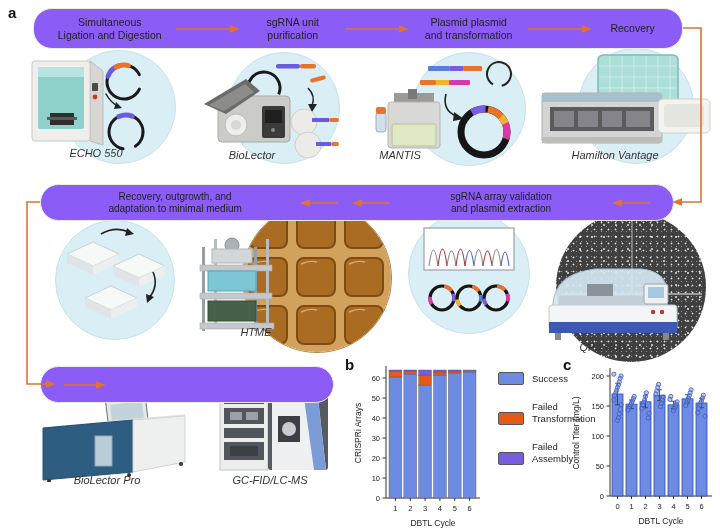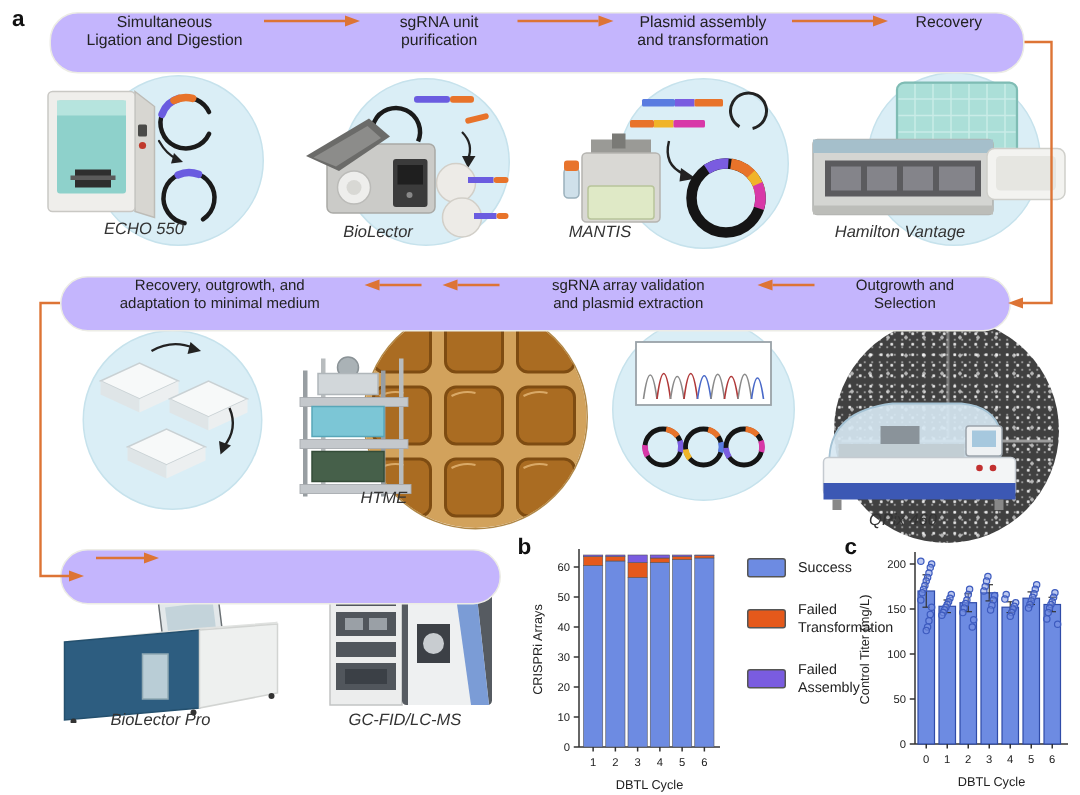--- a/index.html
+++ b/index.html
@@ -1,37 +1,37 @@
 <!DOCTYPE html>
 <html><head>
 <meta charset="utf-8">
 <style>
   *{box-sizing:border-box}
   html,body{margin:0;padding:0;background:#fff}
   body{font-family:"Liberation Sans",sans-serif}
   #fig{position:relative;width:720px;height:530px;background:#fff;overflow:hidden}
   .panel-label{position:absolute;font-weight:bold;font-size:15px;color:#111;z-index:6}
-  .pill{position:absolute;display:flex;align-items:flex-start;background:#c4b5fd;border:1.5px solid #ecece5;border-radius:19px;padding:0 16px;z-index:4}
+  .pill{position:absolute;display:flex;align-items:center;background:#8b5cf6;border:1.5px solid #ecece5;border-radius:19px;padding:0 16px;z-index:4}
   .step{text-align:center;font-size:10.5px;line-height:1.18;color:#222;white-space:pre-line}
   .flow-arrow{flex:0 0 auto;margin:0 6px}
   .halo{position:absolute;border-radius:50%;background:#daeef6;border:1px solid #c6e2ec;z-index:1}
   .deco{position:absolute;z-index:2}
   .inst-label{position:absolute;font-style:italic;font-size:11px;color:#333;white-space:nowrap;transform:translateX(-50%);z-index:3}
   #connectors{position:absolute;left:0;top:0;z-index:5;pointer-events:none}
   .colony{position:absolute;border-radius:50%;background-color:#404040;overflow:hidden;z-index:1;
     background-image:radial-gradient(rgba(255,255,255,.85) .8px,transparent 1.1px),
                      radial-gradient(rgba(255,255,255,.45) .7px,transparent 1px),
                      radial-gradient(rgba(235,235,235,.7) 1px,transparent 1.3px);
     background-size:7px 7px,5px 5px,12px 12px;background-position:0 0,3px 2px,6px 7px}
   .colony .hband{position:absolute;left:3%;right:3%;top:54%;height:2px;background:rgba(230,230,230,.55)}
   .colony .vband{position:absolute;left:50%;top:3%;height:50%;width:1.5px;background:rgba(210,210,210,.4)}
   .cuvette{position:absolute;border-radius:50%;overflow:hidden;z-index:1;border:1px solid #b08848}
   .chart-wrap{position:absolute;z-index:3}
   .legend{position:absolute;z-index:3}
-  .lg-item{display:flex;align-items:center;margin-bottom:16px}
+  .lg-item{display:flex;align-items:flex-end;margin-bottom:16px}
   .lg-swatch{width:26px;height:13px;border:1px solid #555;border-radius:2px;margin-right:8px;flex:0 0 auto}
   .lg-text{font-size:9.5px;color:#222;white-space:pre-line;line-height:1.25}
   svg text{font-family:"Liberation Sans",sans-serif}
 </style>
 </head>
 <body>
 
 <div id="fig">
 
   <div class="panel-label" style="left:8px;top:4px">a</div>
@@ -42,21 +42,21 @@
     <svg class="flow-arrow" width="66" height="10" viewBox="0 0 66 10">
         <line x1="1" y1="5" x2="55" y2="5" stroke="#dd7435" stroke-width="1.6"></line>
         <polygon points="55,1.3 65,5 55,8.7" fill="#dd7435"></polygon>
       </svg>
     <div class="step" style="flex:0.95">sgRNA unit
 purification</div>
     <svg class="flow-arrow" width="66" height="10" viewBox="0 0 66 10">
         <line x1="1" y1="5" x2="55" y2="5" stroke="#dd7435" stroke-width="1.6"></line>
         <polygon points="55,1.3 65,5 55,8.7" fill="#dd7435"></polygon>
       </svg>
-    <div class="step" style="flex:1.1">Plasmid assembly
+    <div class="step" style="flex:1.1">Plasmid plasmid
 and transformation</div>
     <svg class="flow-arrow" width="66" height="10" viewBox="0 0 66 10">
         <line x1="1" y1="5" x2="55" y2="5" stroke="#dd7435" stroke-width="1.6"></line>
         <polygon points="55,1.3 65,5 55,8.7" fill="#dd7435"></polygon>
       </svg>
     <div class="step" style="flex:0.7">Recovery</div>
   </div>
 
   <div class="pill" style="left:40px;top:184px;width:634px;height:37px">
     <div class="step" style="flex:1.25;font-size:10px">Recovery, outgrowth, and
@@ -68,22 +68,20 @@
     <svg class="flow-arrow" width="40" height="10" viewBox="0 0 40 10">
         <line x1="39" y1="5" x2="11" y2="5" stroke="#dd7435" stroke-width="1.6"></line>
         <polygon points="11,1.3 1,5 11,8.7" fill="#dd7435"></polygon>
       </svg>
     <div class="step" style="flex:1.1;font-size:10px">sgRNA array validation
 and plasmid extraction</div>
     <svg class="flow-arrow" width="40" height="10" viewBox="0 0 40 10">
         <line x1="39" y1="5" x2="11" y2="5" stroke="#dd7435" stroke-width="1.6"></line>
         <polygon points="11,1.3 1,5 11,8.7" fill="#dd7435"></polygon>
       </svg>
-    <div class="step" style="flex:0.75;font-size:10px">Outgrowth and
-Selection</div>
   </div>
 
   <div class="pill" style="left:40px;top:366px;width:294px;height:37px">
     <svg class="flow-arrow" width="44" height="10" viewBox="0 0 44 10">
         <line x1="1" y1="5" x2="33" y2="5" stroke="#dd7435" stroke-width="1.6"></line>
         <polygon points="33,1.3 43,5 33,8.7" fill="#dd7435"></polygon>
       </svg>
   </div>
 
   <svg id="connectors" width="720" height="530">
@@ -184,21 +182,21 @@
     <rect x="62" y="58" width="20" height="16" fill="#84848a"></rect>
       <rect x="86" y="58" width="24" height="16" fill="#84848a"></rect>
     <rect x="2" y="84" width="120" height="6" fill="#bcbdb9"></rect>
     <rect x="118" y="46" width="52" height="34" rx="5" fill="#f3f3f0" stroke="#cfcfca"></rect>
     <rect x="124" y="51" width="40" height="23" rx="3" fill="#e6e6e1"></rect>
   </svg>
 
   <div class="inst-label" style="left:96px;top:147px">ECHO 550</div>
   <div class="inst-label" style="left:252px;top:149px">BioLector</div>
   <div class="inst-label" style="left:400px;top:149px">MANTIS</div>
-  <div class="inst-label" style="left:600px;top:149px">Hamilton Vantage</div>
+  <div class="inst-label" style="left:615px;top:149px">Hamilton Vantage</div>
 
   <div class="halo" style="left:55px;top:220px;width:120px;height:120px"></div>
   <svg class="deco" style="left:55px;top:220px" width="120" height="120" viewBox="0 0 120 120">
     <g transform="translate(12,22)">
       <path d="M0,12 L26,0 L52,12 L26,24 Z" fill="#f7f9f9" stroke="#c9d1d4"></path>
         <path d="M0,12 L26,24 L26,33 L0,21 Z" fill="#dfe5e7"></path>
         <path d="M52,12 L26,24 L26,33 L52,21 Z" fill="#eceff0"></path>
     </g>
     <g transform="translate(58,34)">
       <path d="M0,12 L26,0 L52,12 L26,24 Z" fill="#f7f9f9" stroke="#c9d1d4"></path>

